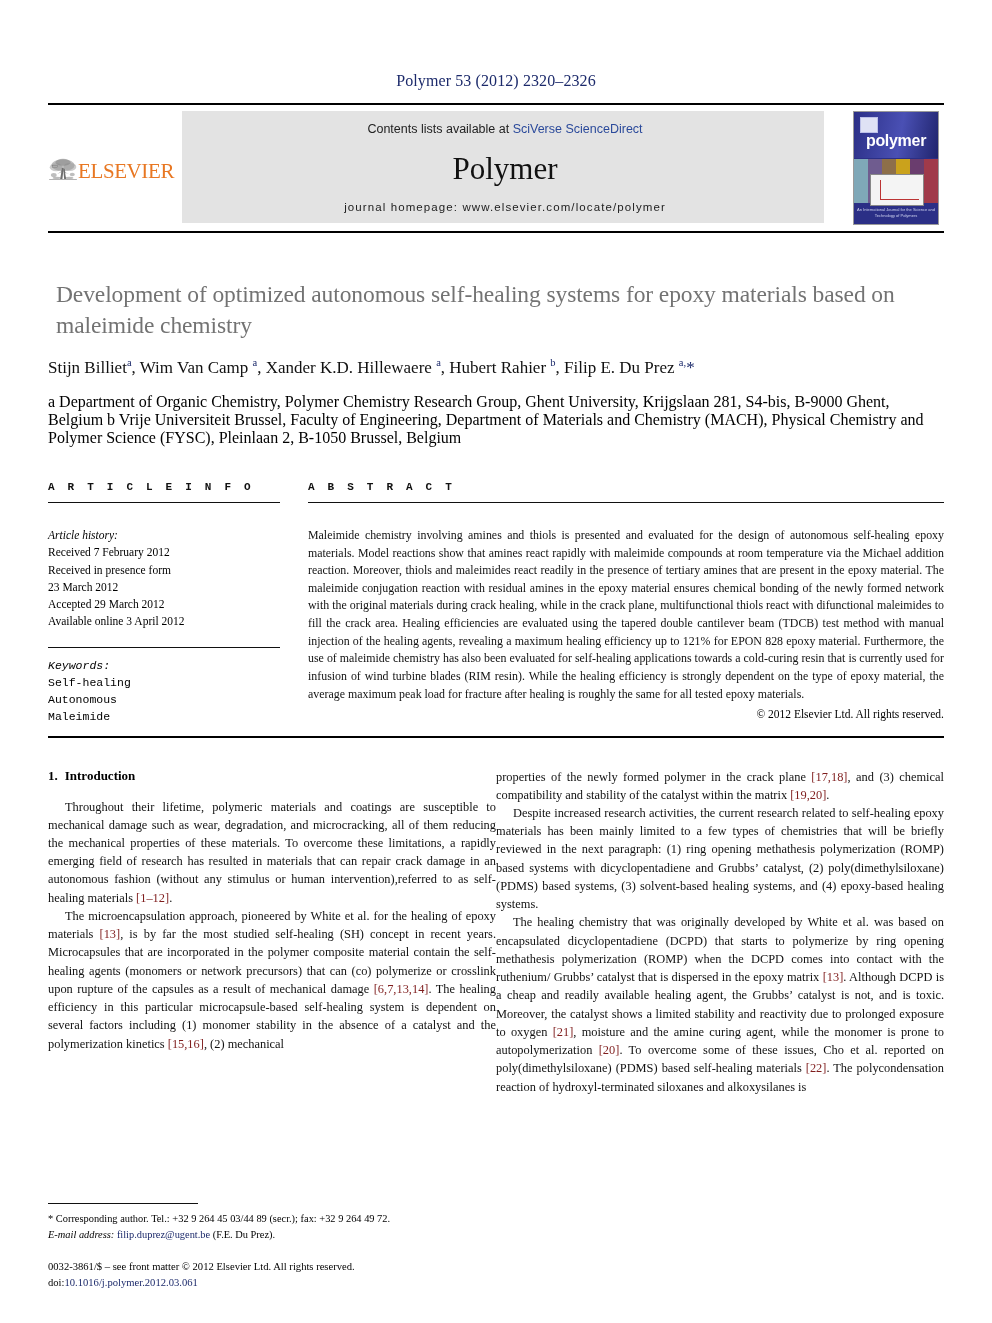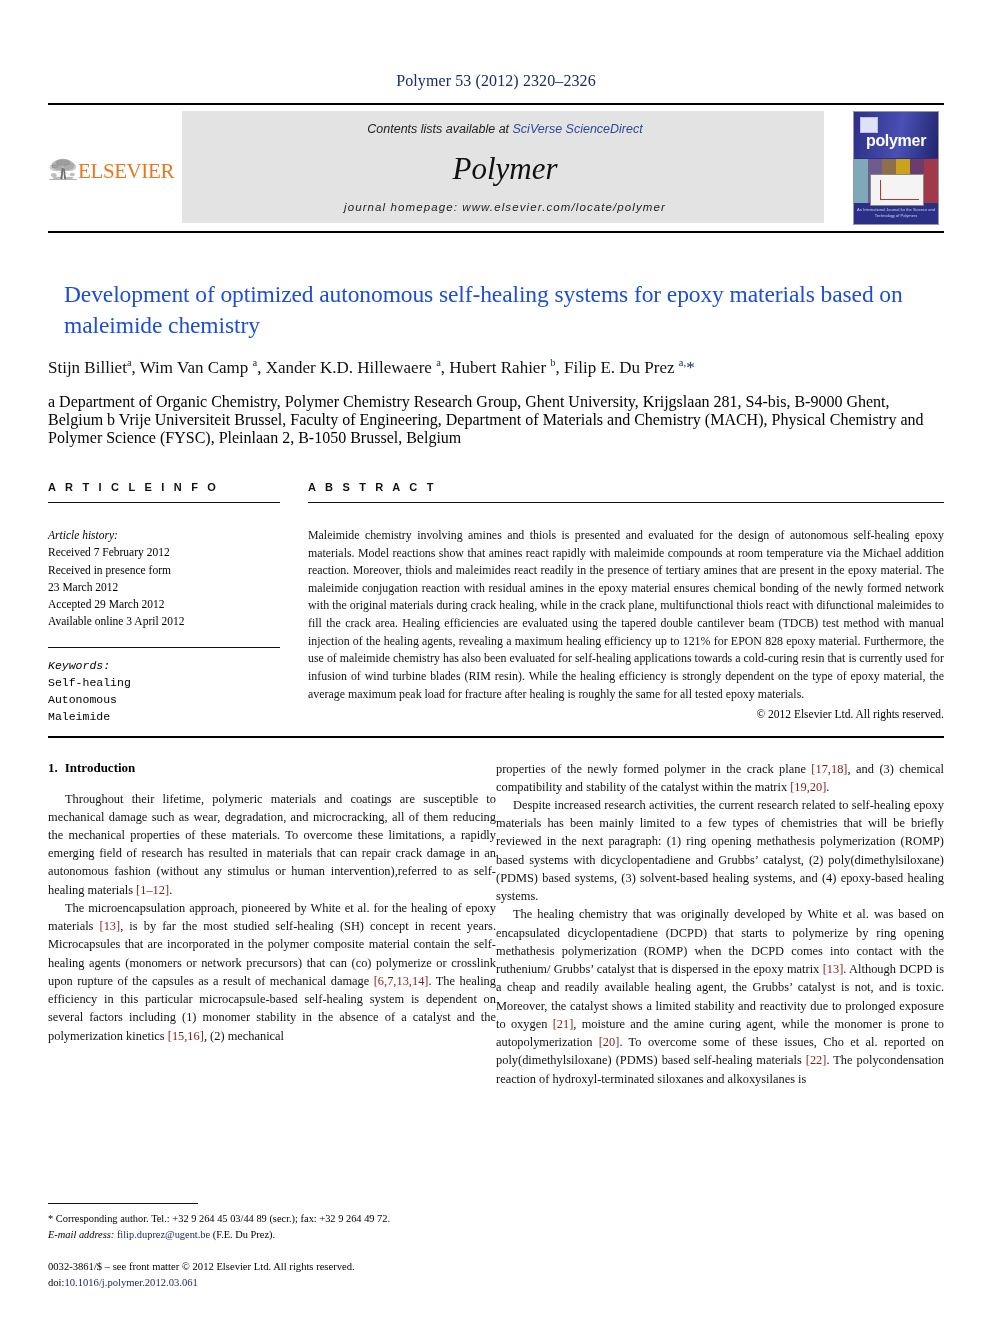--- a/index.html
+++ b/index.html
@@ -63,21 +63,20 @@
   .masthead-center {
     flex: 1 1 auto;
     background: #e3e3e3;
     margin: 6px 24px 8px 8px;
     display: flex;
     flex-direction: column;
     align-items: center;
     justify-content: space-between;
     padding: 11px 0 10px 4px;
     box-sizing: border-box;
-    font-style: italic;
   }
   .contents-line {
     font-size: 12.5px;
     font-family: "Liberation Sans", sans-serif;
     color: #222;
   }
   .contents-line .sd-link { color: #2b4a9b; }
   .journal-name {
     font-family: "Liberation Serif", serif;
     font-size: 31px;
@@ -139,22 +138,22 @@
   .masthead-rule {
     border-bottom: 2.2px solid #000;
   }
 
   
   .title-block { margin-top: 46px; }
   .paper-title {
     font-family: "Liberation Serif", serif;
     font-size: 23.5px;
     line-height: 1.3;
-    color: #1d4ed8;
-    margin: 16px;
+    color: #737373;
+    margin: 8px;
     font-weight: normal;
     letter-spacing: -0.1px;
   }
   .authors {
     margin-top: 16px;
     font-size: 17px;
     color: #111;
     line-height: 1.35;
   }
   .authors sup, .aff sup { color: #1c2a6b; font-size: 10.5px; }
@@ -166,21 +165,21 @@
     margin-top: 34px;
     display: flex;
     gap: 28px;
   }
   .col-info { width: 232px; flex: 0 0 232px; }
   .col-abstract { flex: 1 1 auto; }
   .sec-head {
     font-size: 11px;
     font-weight: bold;
     letter-spacing: 3.2px;
-    font-family: Liberation Sans, sans-serif;
+    font-family: Liberation Mono, monospace;
     color: #111;
   }
   .thin-rule { border-top: 1.4px solid #111; margin-top: 9px; padding-top: 24px; }
   .hist-label, .kw-label {
     font-style: italic;
     font-size: 11.5px;
     line-height: 1.5;
   }
   .hist-line, .kw-line { font-size: 11.5px; line-height: 1.5; }
   .kw-block { border-top: 1.4px solid #111; margin-top: 16px; padding-top: 9px; font-family: Liberation Mono, monospace; }
@@ -192,21 +191,21 @@
   }
   .copyright {
     text-align: right;
     font-size: 11.5px;
     margin-top: 5px;
   }
   .abstract-bottom-rule { border-top: 2.2px solid #000; margin-top: 10px; }
 
   
   .body-cols {
-    margin-top: 22px;
+    margin-top: 30px;
     display: flex;
     position: relative;
   }
   .bcol { flex: 1 1 0; min-width: 0; }
   .sec-title {
     font-size: 13px;
     font-weight: bold;
     margin: 0 0 14px 0;
     font-family: "Liberation Serif", serif;
   }

